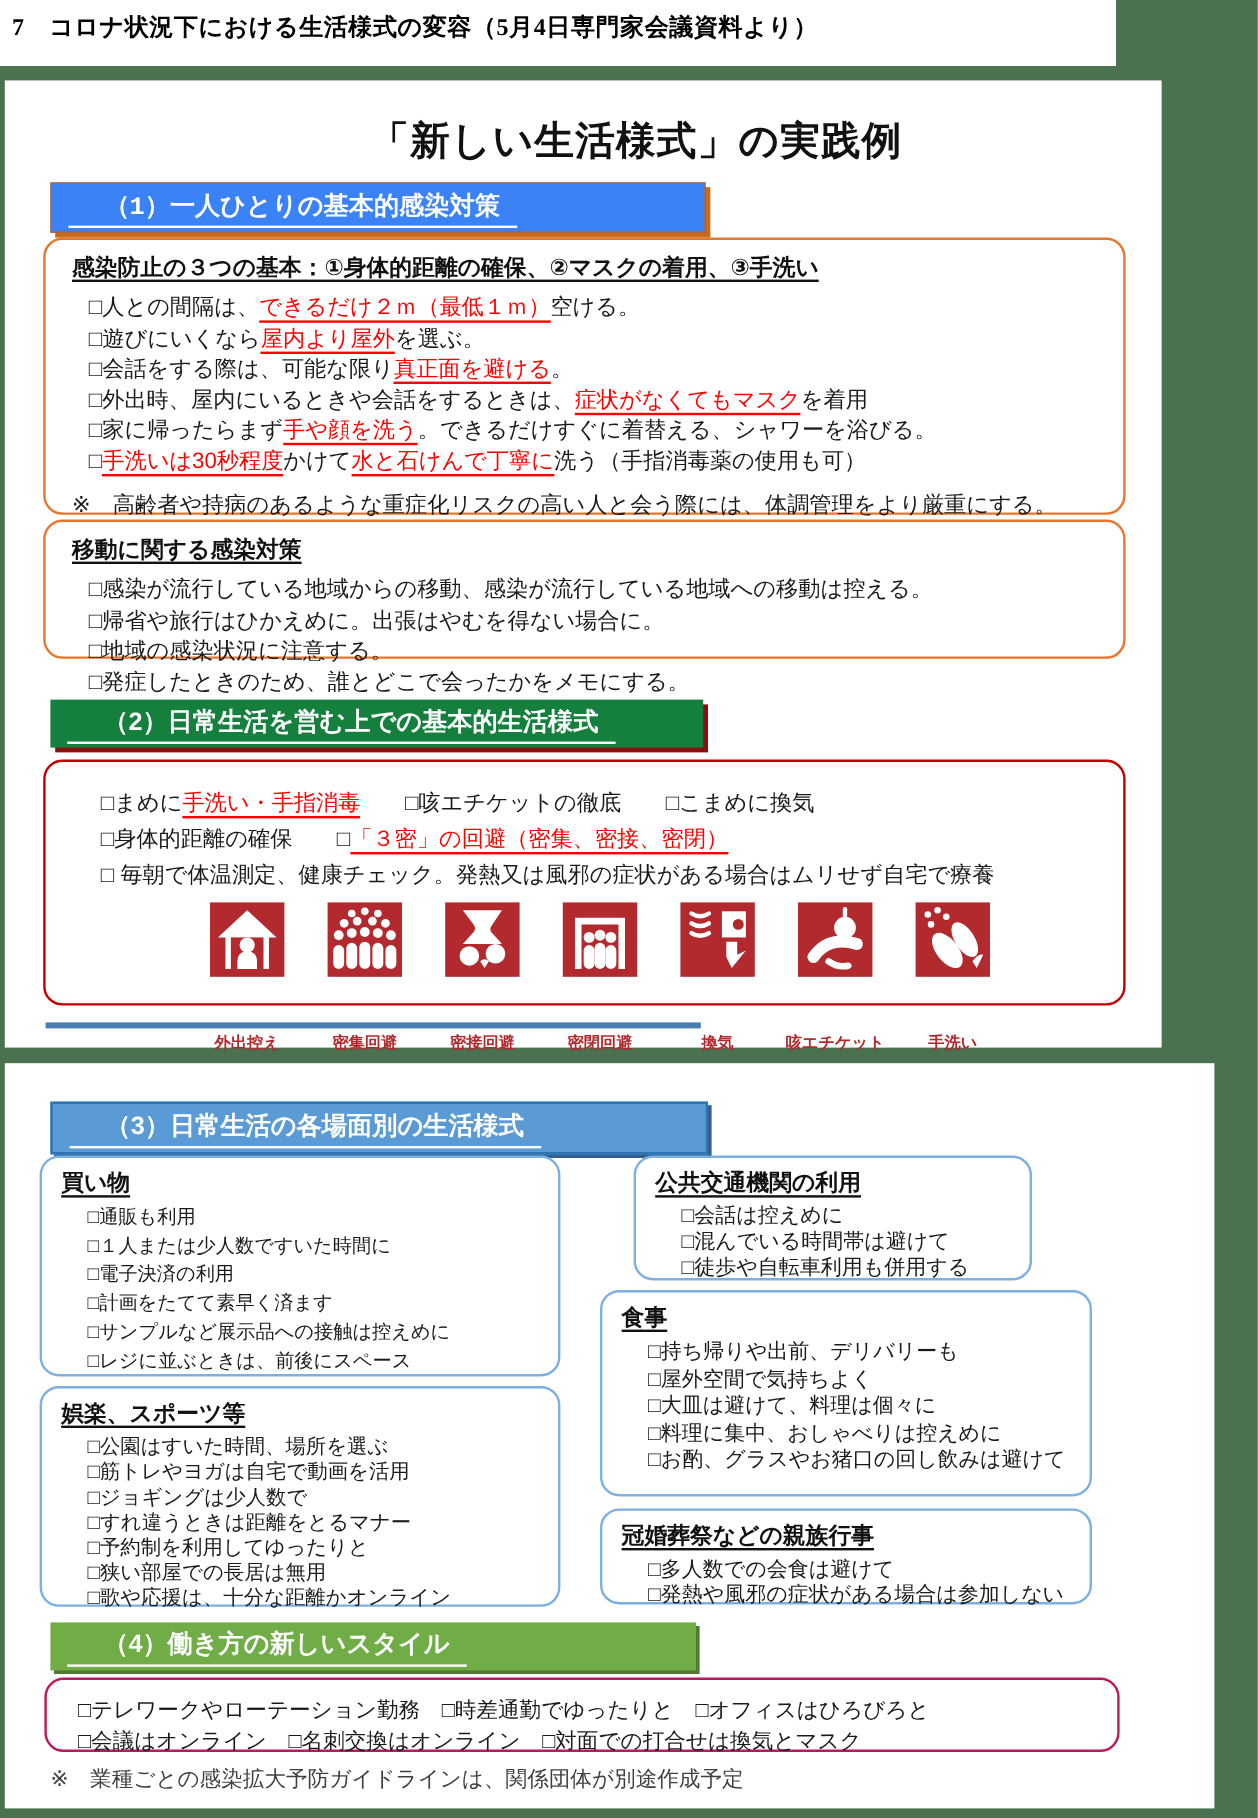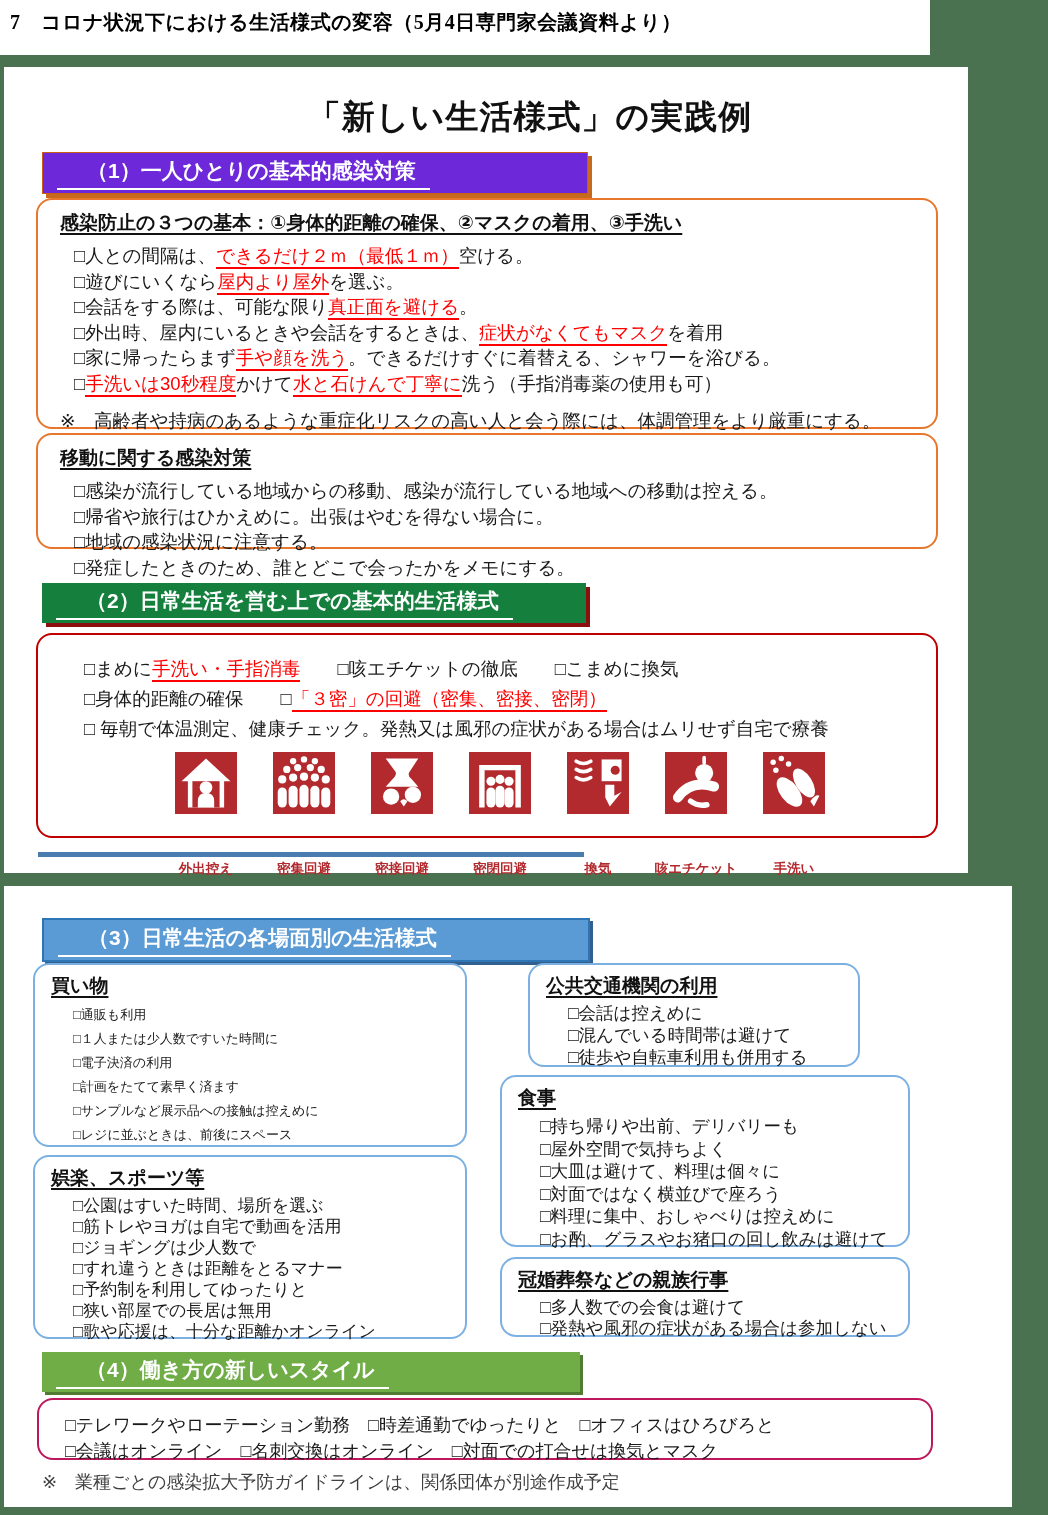--- a/index.html
+++ b/index.html
@@ -19,21 +19,21 @@
   .page2{top:886px;height:621px;padding-left:44px;}
 
   .main-title{position:absolute;top:28px;left:0;width:100%;text-align:center;
     font-size:33px;font-weight:700;color:#111;letter-spacing:1px;margin-left:44px;}
 
   .sec-header{position:absolute;height:40px;display:flex;align-items:center;}
   .sec-header .sec-label{
     color:#fff;font-size:21px;font-weight:700;white-space:nowrap;
     border-bottom:2px solid #fff;padding:0 14px 3px 30px;margin-left:14px;
   }
-  .sec1{left:38px;top:85px;width:544px;background:#6d28d9;border:1px solid #c55f19;box-shadow:4px 4px 0 #c86a1e;}
+  .sec1{left:38px;top:85px;width:544px;background:#3b82f6;border:1px solid #c55f19;box-shadow:4px 4px 0 #c86a1e;font-family:Liberation Mono, monospace;}
   .sec2{left:38px;top:516px;width:544px;background:#15803d;box-shadow:4px 4px 0 #8c0f0f;}
   .sec3{left:38px;top:32px;width:544px;background:#5b9bd5;border:2px solid #2e75b6;box-shadow:3px 3px 0 #31608f;}
   .sec4{left:38px;top:466px;width:538px;background:#70ad47;box-shadow:3px 3px 0 #4f7b33;}
 
   .round-box{position:absolute;background:#fff;border-radius:16px;box-sizing:border-box;}
   .orange-box{border:2px solid #e8762c;}
   .red-box{border:2px solid #c00000;}
   .blue-box{border:2px solid #7cb0e2;}
   .green-box{border:2px solid #be185d;}
 
@@ -54,21 +54,21 @@
   .picto-row{display:flex;justify-content:center;gap:28px;margin-top:8px;}
   .picto{display:flex;flex-direction:column;align-items:center;width:70px;gap:43px;}
   .picto-box{width:62px;height:62px;background:#b22a2e;display:flex;align-items:center;justify-content:center;}
   .picto-label{margin-top:3px;font-size:13.5px;font-weight:700;color:#b22a2e;white-space:nowrap;}
 
   
   .scene{padding:8px 14px 0 16px;}
   .scene .box-heading{font-size:19px;}
   .scene .check-list{margin-top:4px;padding-left:22px;}
   .box-shopping{left:29px;top:77px;width:434px;height:184px;}
-  .box-shopping .check-item{font-size:13px;line-height:24px;}
+  .box-shopping .check-item{font-size:16px;line-height:24px;}
   .box-entertainment{left:29px;top:269px;width:434px;height:184px;}
   .box-entertainment .check-item{font-size:17px;line-height:21px;}
   .box-transport{left:524px;top:77px;width:332px;height:104px;font-family:Liberation Mono, monospace;}
   .box-transport .check-item{font-size:17.5px;line-height:22px;}
   .box-meals{left:496px;top:189px;width:410px;height:172px;}
   .box-meals .check-item{font-size:17.5px;line-height:22.5px;}
   .box-family{left:496px;top:371px;width:410px;height:80px;}
   .box-family .check-item{font-size:17.5px;line-height:21px;}
 
   .box-work{left:33px;top:512px;width:896px;height:62px;padding:5px 16px 0 26px;}
@@ -269,21 +269,20 @@
           <div class="check-item"><span>□徒歩や自転車利用も併用する</span></div>
         </div>
     </div>
 
     <div class="round-box blue-box scene box-meals">
       <div class="box-heading">食事</div>
       <div class="check-list">
           <div class="check-item"><span>□持ち帰りや出前、デリバリーも</span></div>
           <div class="check-item"><span>□屋外空間で気持ちよく</span></div>
           <div class="check-item"><span>□大皿は避けて、料理は個々に</span></div>
-          <div class="check-item"><span>□対面ではなく横並びで座ろう</span></div>
           <div class="check-item"><span>□料理に集中、おしゃべりは控えめに</span></div>
           <div class="check-item"><span>□お酌、グラスやお猪口の回し飲みは避けて</span></div>
         </div>
     </div>
 
     <div class="round-box blue-box scene box-family">
       <div class="box-heading">冠婚葬祭などの親族行事</div>
       <div class="check-list">
           <div class="check-item"><span>□多人数での会食は避けて</span></div>
           <div class="check-item"><span>□発熱や風邪の症状がある場合は参加しない</span></div>

